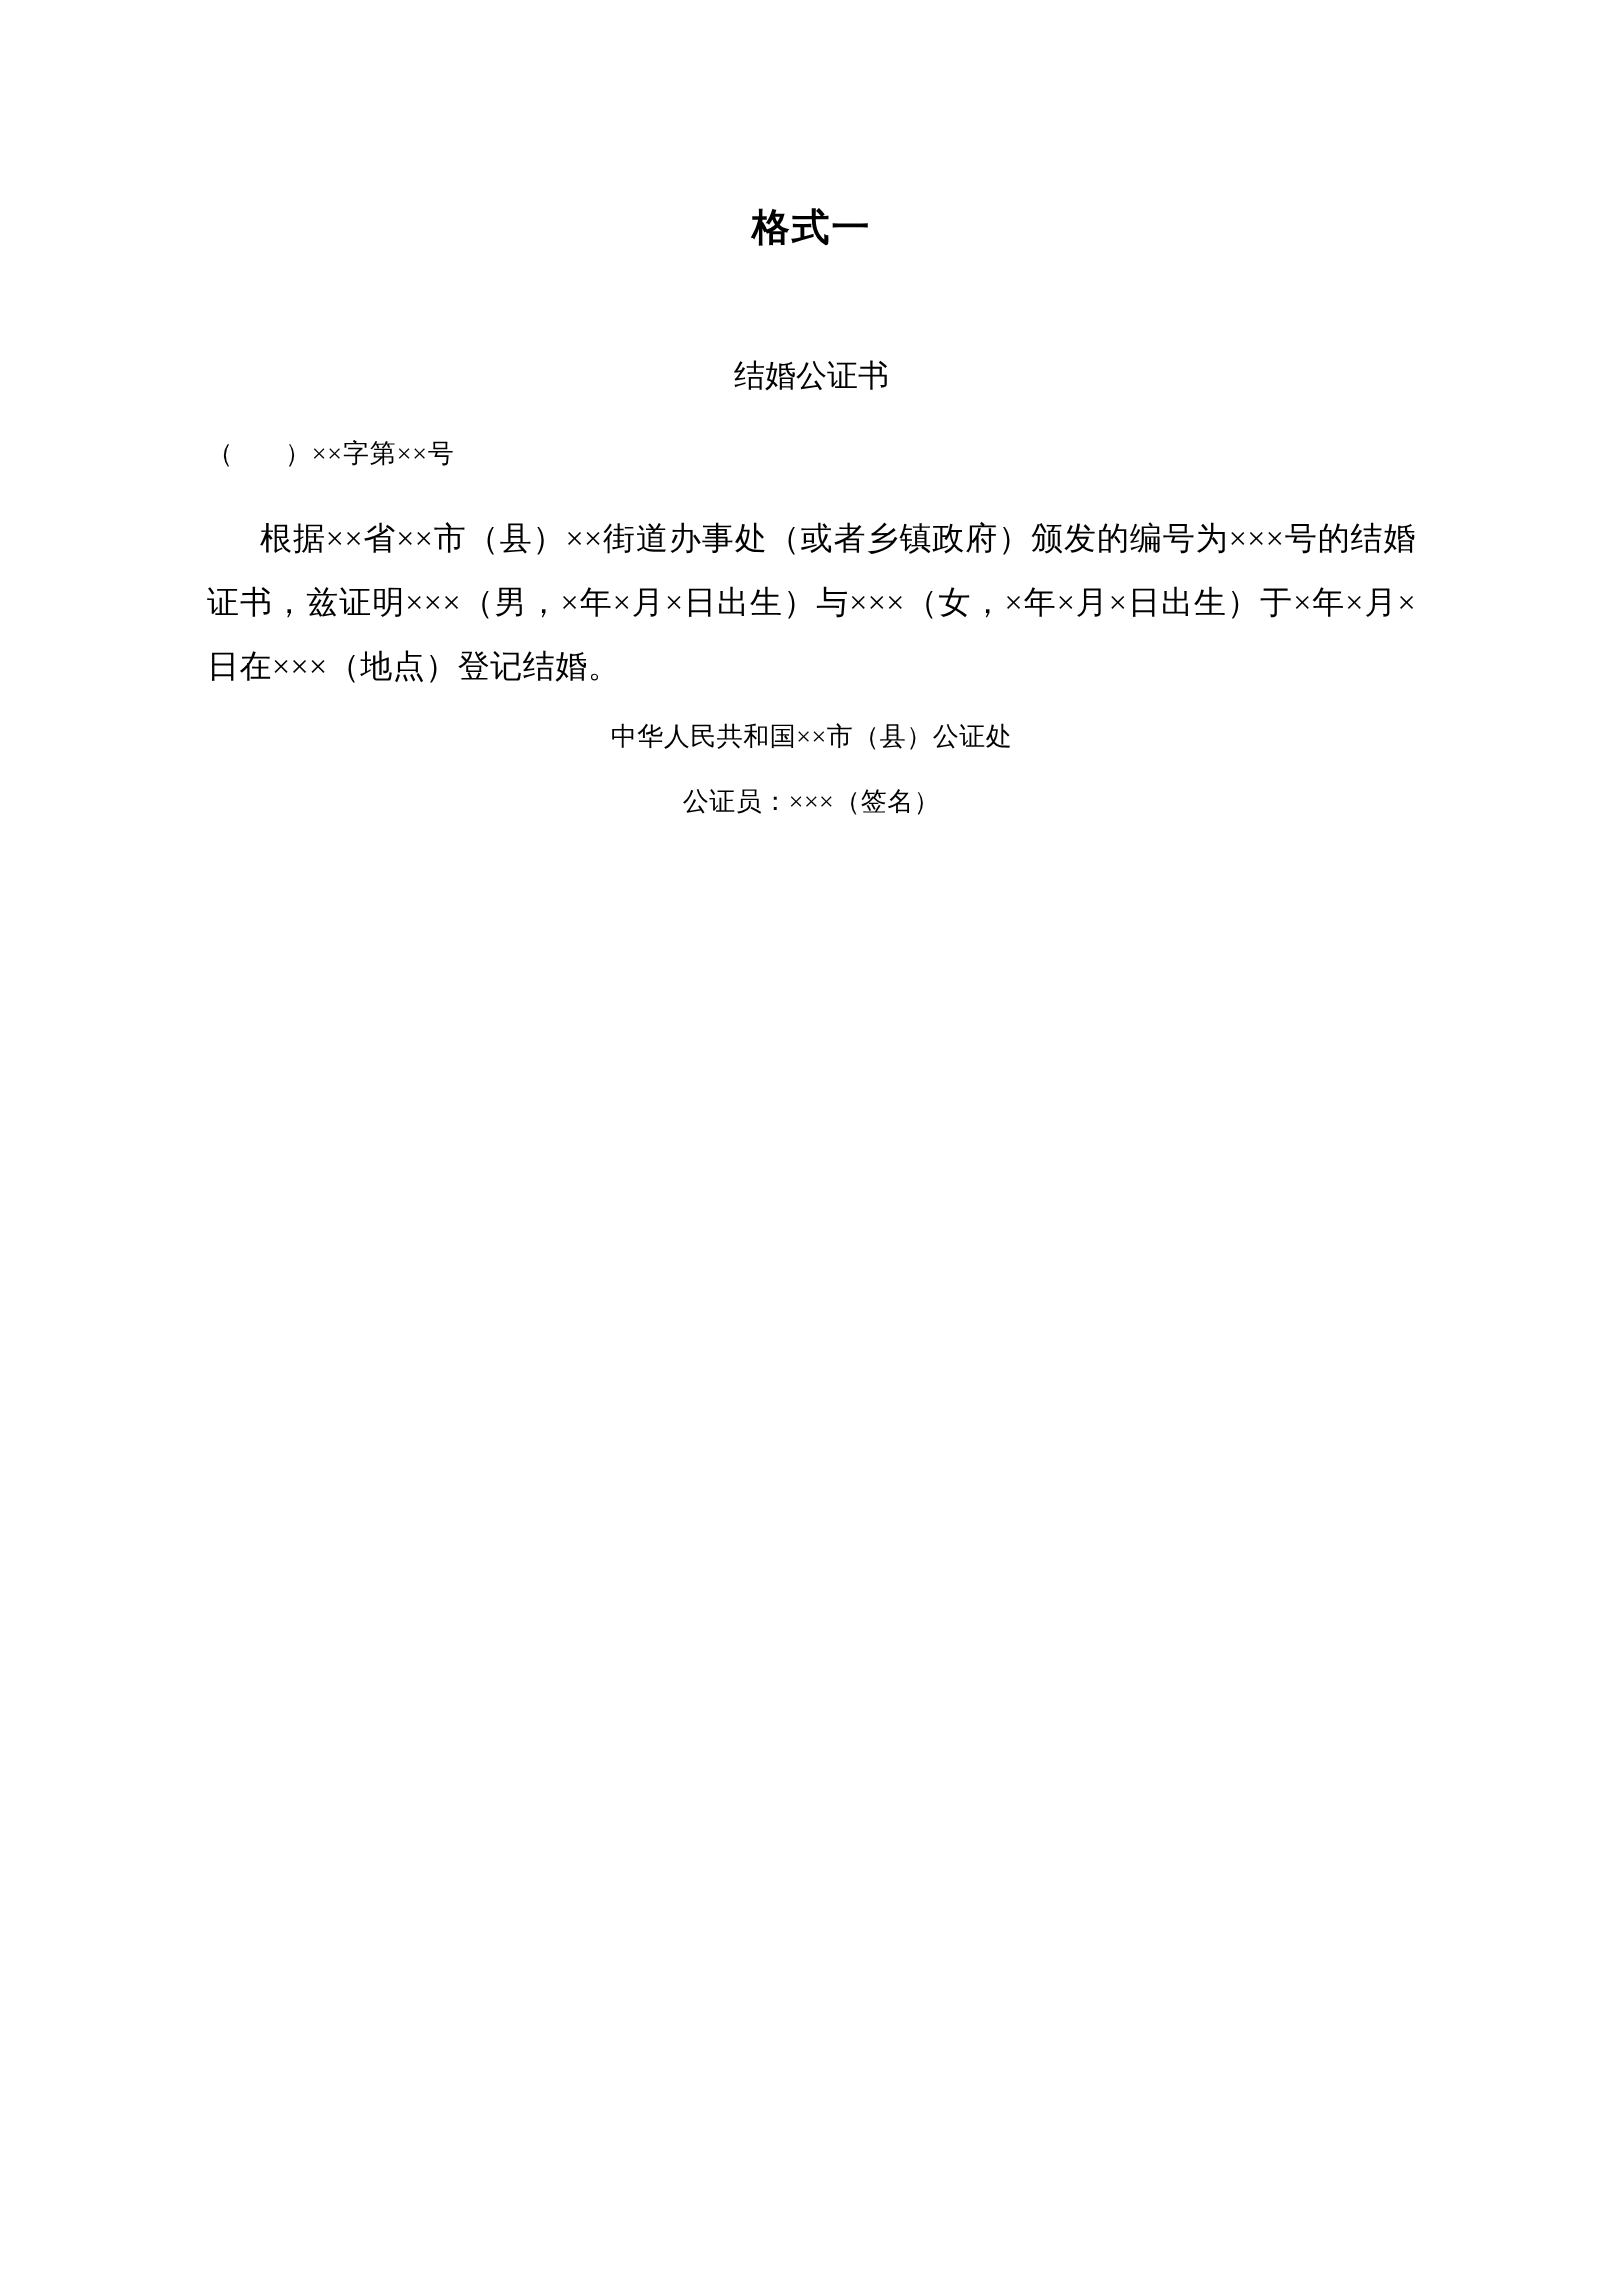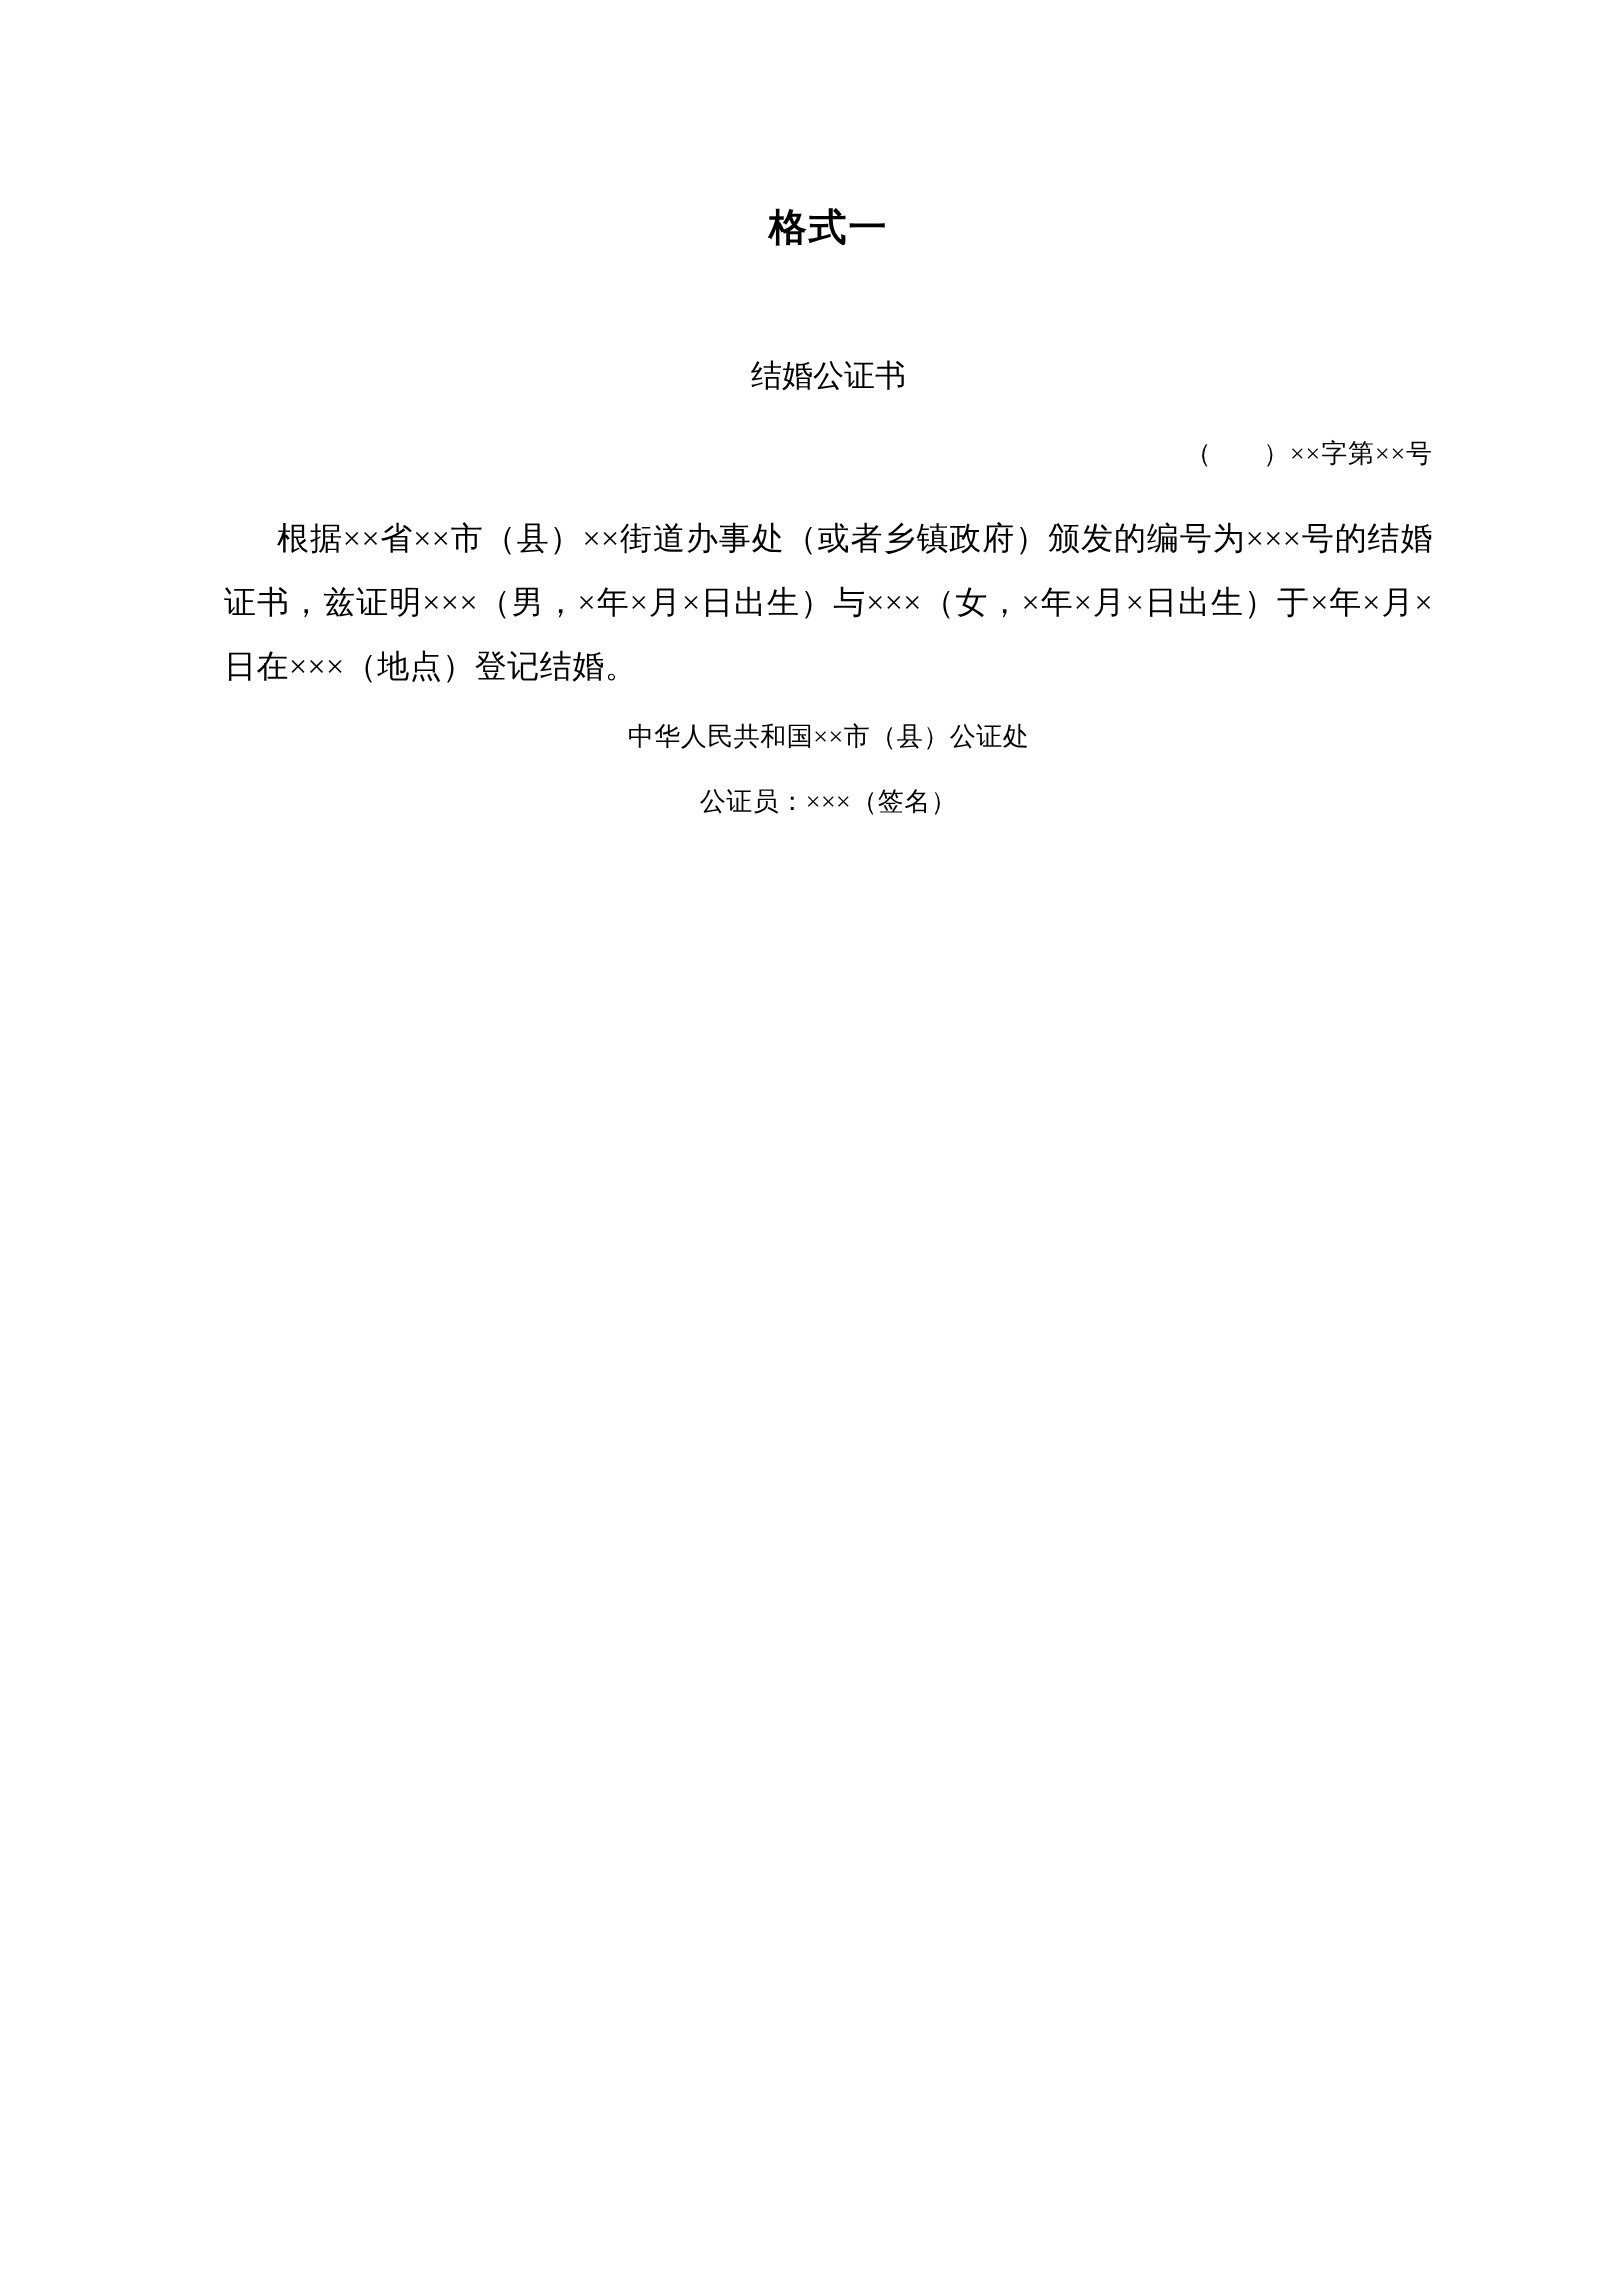--- a/index.html
+++ b/index.html
@@ -17,42 +17,42 @@
   .page {
     position: relative;
     width: 1623px;
     height: 2294px;
     box-sizing: border-box;
     padding: 0;
     background: #ffffff;
   }
   .content {
     position: absolute;
-    left: 224px;
+    left: 207px;
     top: 0;
     width: 1209px;
   }
   .doc-title {
     margin-top: 205px;
     text-align: center;
     font-size: 38px;
     font-weight: bold;
     letter-spacing: 1.8px;
     line-height: 1.2;
     font-family: "Liberation Serif", "DejaVu Serif", serif;
   }
   .cert-heading {
     margin-top: 100px;
     text-align: center;
     font-size: 31px;
     line-height: 1.6;
   }
   .cert-number {
     margin-top: 33px;
-    text-align: right;
+    text-align: left;
     font-size: 26px;
     line-height: 1.6;
     letter-spacing: 0.9px;
   }
   .cert-number .paren-gap {
     display: inline-block;
     width: 51px;
   }
   .body-text {
     margin-top: 31px;

